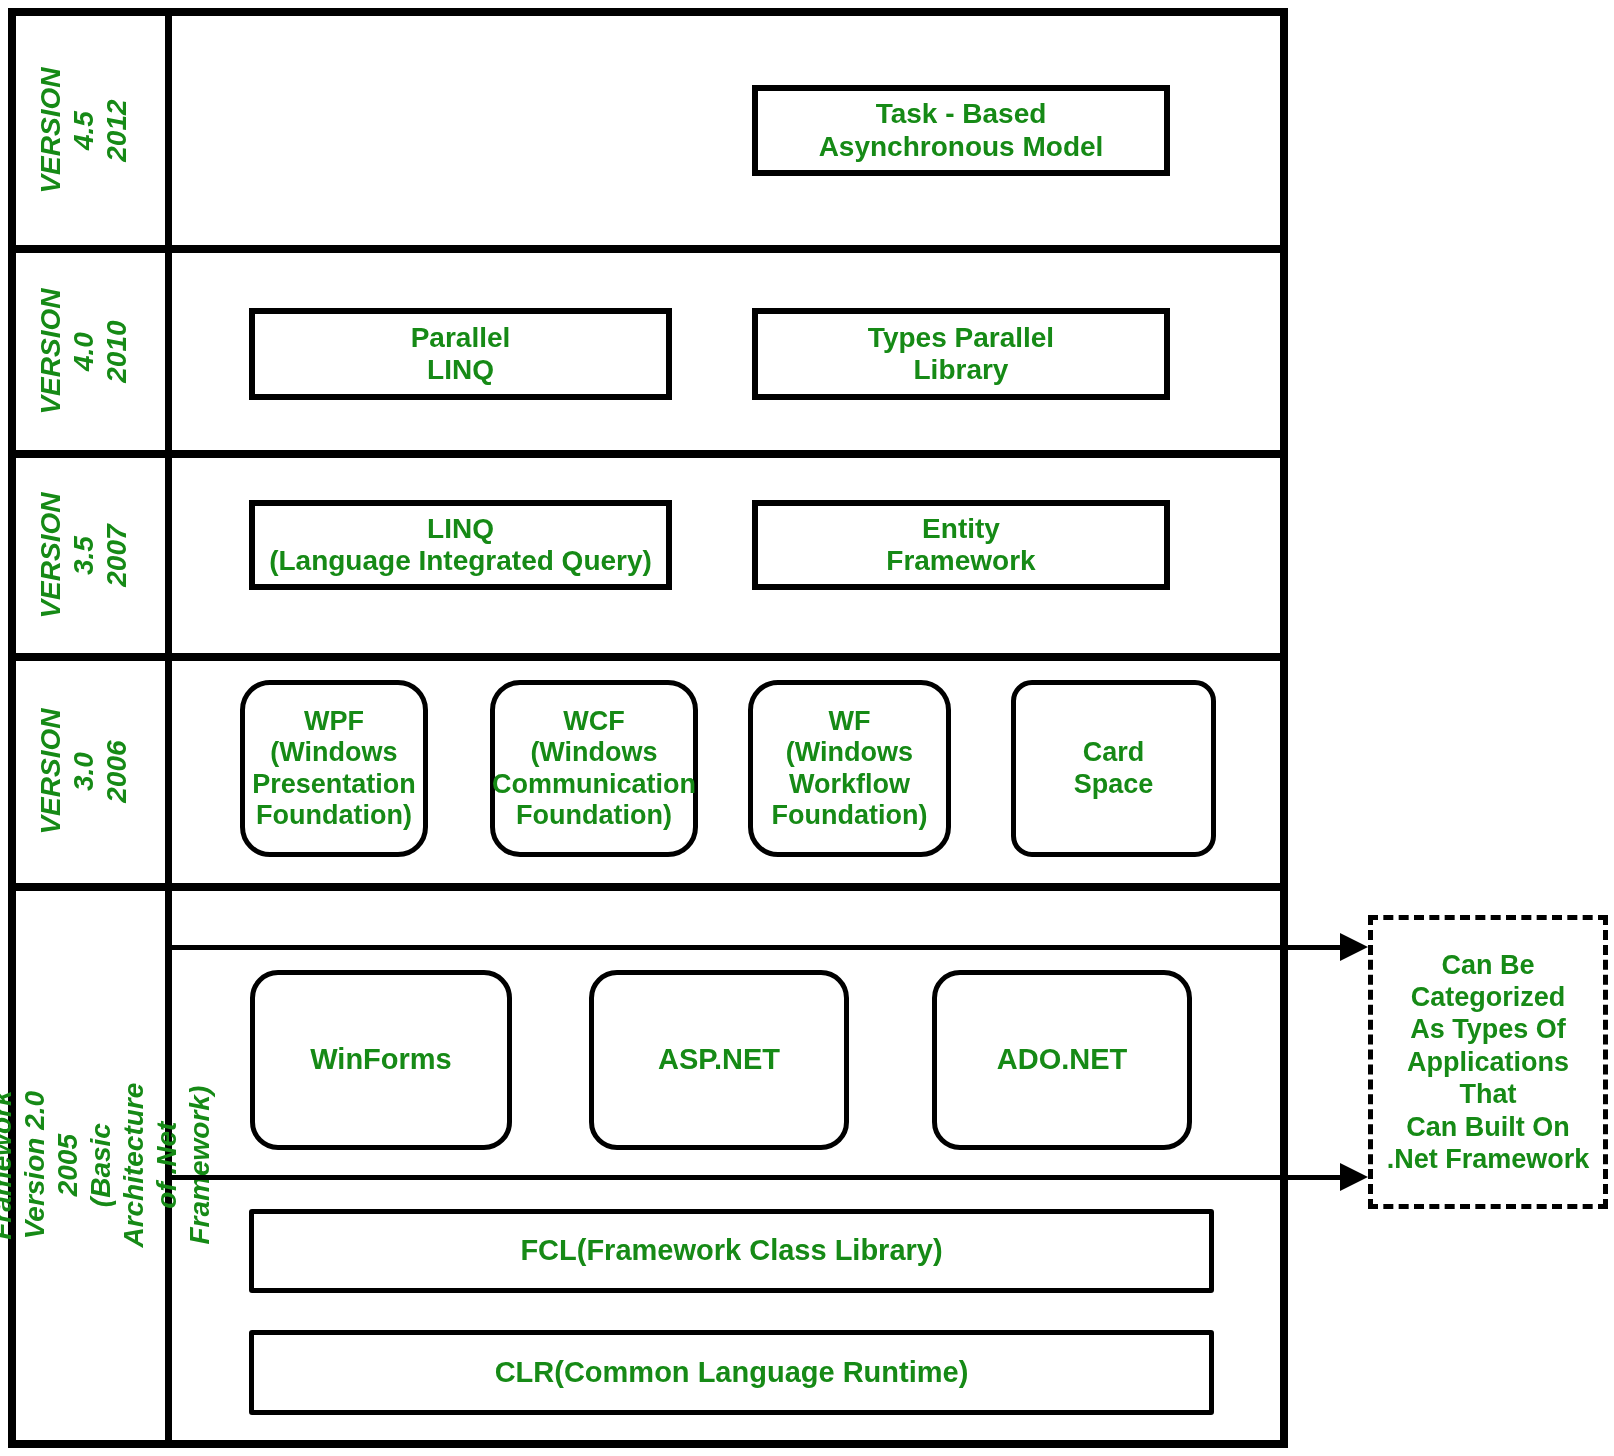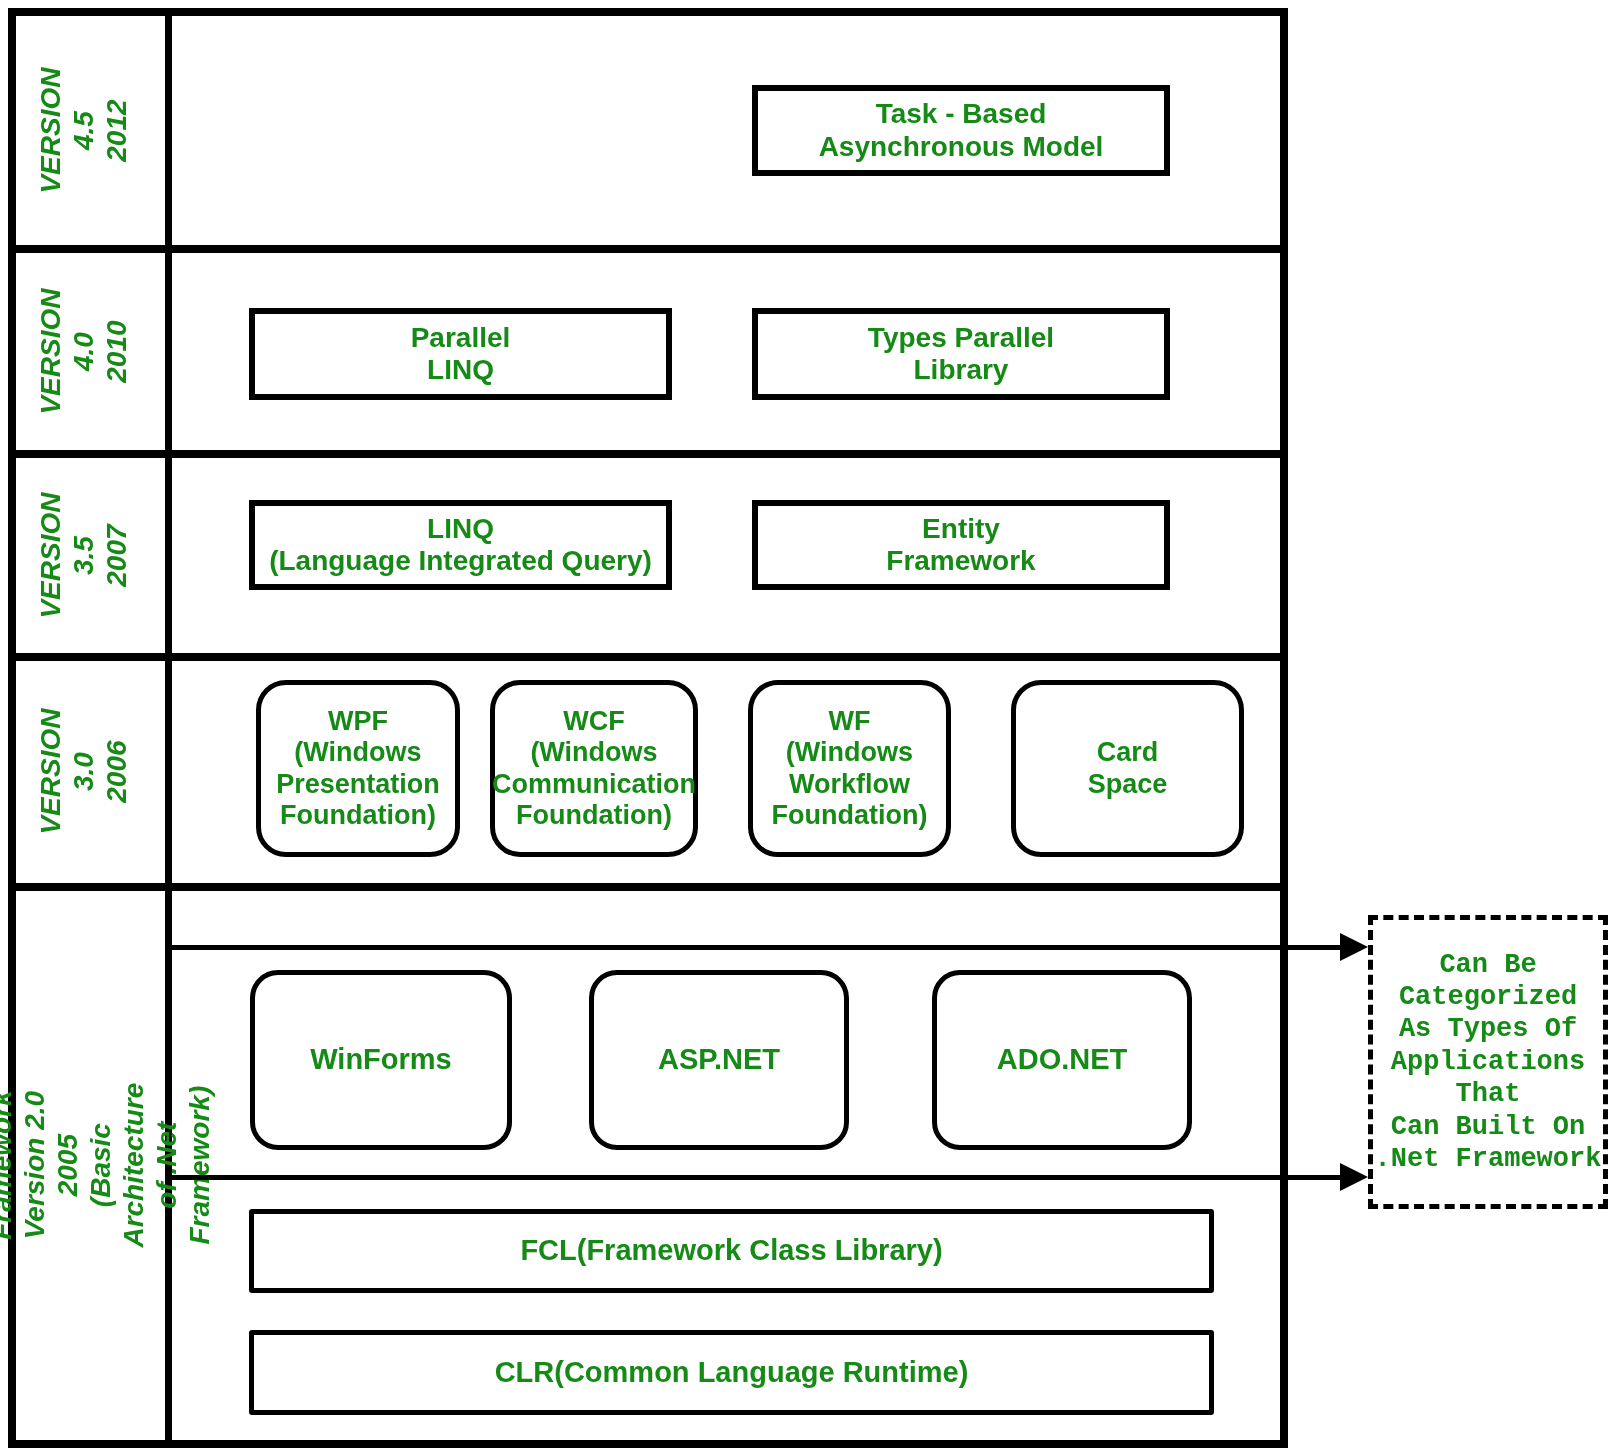--- a/index.html
+++ b/index.html
@@ -75,21 +75,21 @@
     border-bottom: 14px solid transparent;
     z-index: 6;
   }
   .callout {
     position: absolute;
     left: 1368px; top: 915px;
     width: 240px; height: 294px;
     border: 5px dashed #000;
     box-sizing: border-box;
     background: #ffffff;
-    display: flex; align-items: center; justify-content: center; font-family: Liberation Mono, monospace;
+    display: flex; align-items: center; justify-content: center;
   }
   .callout span {
     white-space: pre-line;
     text-align: center;
     font-size: 27px;
     line-height: 1.2;
   }
 </style>
 </head>
 <body>
@@ -134,33 +134,33 @@
   <div class="bx" style="left:249px; top:308px; width:423px; height:92px;">Parallel
 LINQ</div>
   <div class="bx" style="left:752px; top:308px; width:418px; height:92px;">Types Parallel
 Library</div>
 
   <div class="bx" style="left:249px; top:500px; width:423px; height:90px;">LINQ
 (Language Integrated Query)</div>
   <div class="bx" style="left:752px; top:500px; width:418px; height:90px;">Entity
 Framework</div>
 
-  <div class="bx rd" style="left:256px; top:680px; width:204px; height:177px;">WPF
+  <div class="bx rd" style="left:240px; top:680px; width:188px; height:177px;">WPF
 (Windows
 Presentation
 Foundation)</div>
   <div class="bx rd" style="left:490px; top:680px; width:208px; height:177px;">WCF
 (Windows
 Communication
 Foundation)</div>
   <div class="bx rd" style="left:748px; top:680px; width:203px; height:177px;">WF
 (Windows
 Workflow
 Foundation)</div>
-  <div class="bx rd" style="left:1011px; top:680px; width:233px; height:177px;">Card
+  <div class="bx rd" style="left:1011px; top:680px; width:205px; height:177px;border-radius:21px;">Card
 Space</div>
 
   <div class="bx app" style="left:250px; top:970px; width:262px; height:180px;">WinForms</div>
   <div class="bx app" style="left:589px; top:970px; width:260px; height:180px;">ASP.NET</div>
   <div class="bx app" style="left:932px; top:970px; width:260px; height:180px;">ADO.NET</div>
 
   <div class="bx wide" style="left:249px; top:1209px; width:965px; height:84px;">FCL(Framework Class Library)</div>
   <div class="bx wide" style="left:249px; top:1330px; width:965px; height:85px;">CLR(Common Language Runtime)</div>
 
   <div class="arrow-line" style="left:165px; top:945px; width:1181px;"></div>

